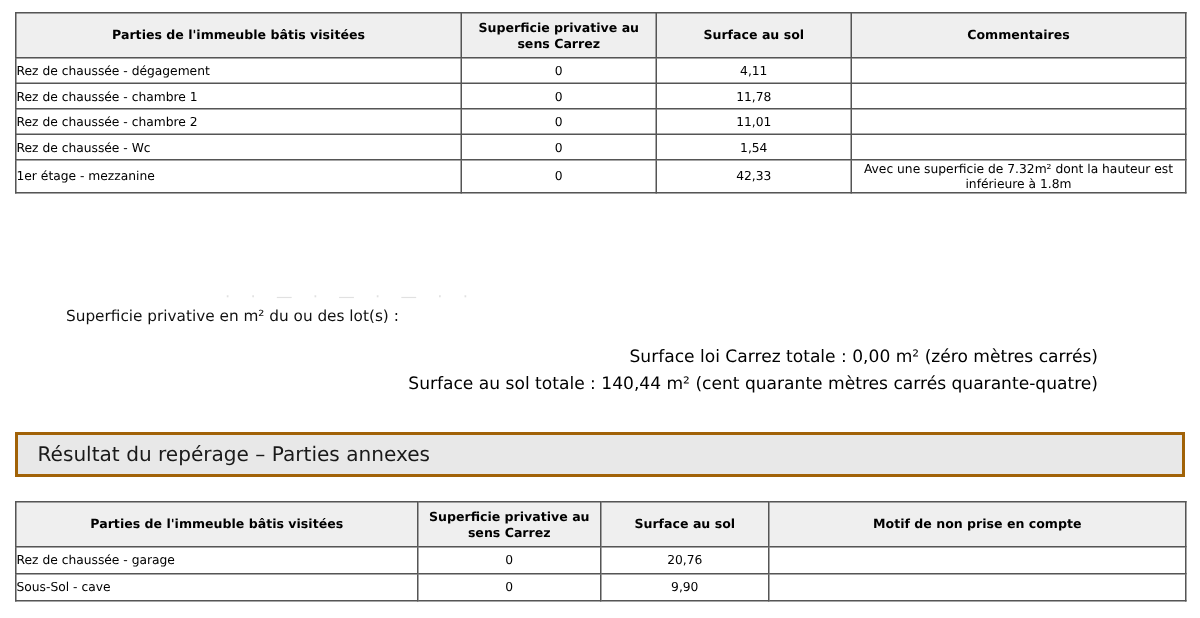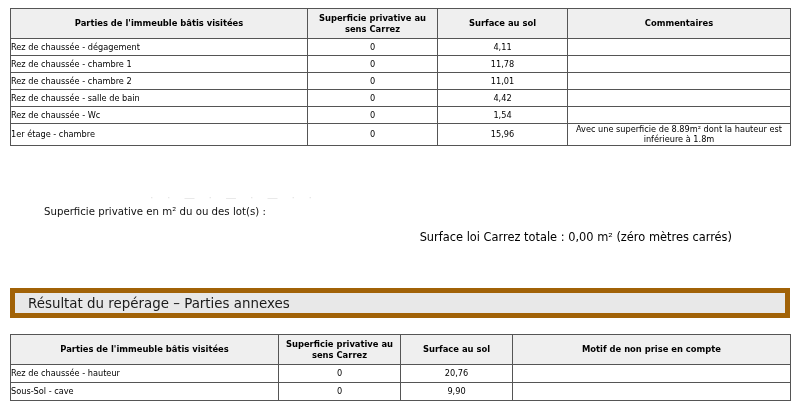--- a/index.html
+++ b/index.html
@@ -93,21 +93,21 @@
 
   
   .section-banner {
     position: absolute;
     left: 10px;
     top: 288px;
     width: 780px;
     height: 30px;
     box-sizing: border-box;
     background: #e8e8e8;
-    border: 5px solid #a16207;
+    border: 2px solid #a16207;
     display: flex;
     align-items: center;
   }
   .section-banner span {
     padding-left: 13px;
     font-size: 13.4px;
     color: #1a1a1a;
   }
 
   
@@ -169,46 +169,41 @@
         <td class="c-num">11,78</td>
         <td class="c-note"></td>
       </tr>
       <tr>
         <td class="c-label">Rez de chaussée - chambre 2</td>
         <td class="c-num">0</td>
         <td class="c-num">11,01</td>
         <td class="c-note"></td>
       </tr>
       <tr>
-        <td class="c-label">Rez de chaussée - salle de bain</td>
-        <td class="c-num">0</td>
-        <td class="c-num">4,42</td>
-        <td class="c-note"></td>
-      </tr>
-      <tr>
         <td class="c-label">Rez de chaussée - Wc</td>
         <td class="c-num">0</td>
         <td class="c-num">1,54</td>
         <td class="c-note"></td>
       </tr>
       <tr>
-        <td class="c-label tall">1er étage - chambre</td>
+        <td class="c-label tall">1er étage - mezzanine</td>
         <td class="c-num tall">0</td>
-        <td class="c-num tall">15,96</td>
-        <td class="c-note tall">Avec une superficie de 8.89m² dont la hauteur est inférieure à 1.8m</td>
+        <td class="c-num tall">42,33</td>
+        <td class="c-note tall">Avec une superficie de 7.32m² dont la hauteur est inférieure à 1.8m</td>
       </tr>
     </tbody>
   </table>
 
   <div class="watermark">· · — · — · — · ·</div>
 
   <div class="mid-block">
     <div class="lot-line">Superficie privative en m² du ou des lot(s) :</div>
     <div class="totals">
       <div>Surface loi Carrez totale : 0,00 m² (zéro mètres carrés)</div>
+      <div>Surface au sol totale : 140,44 m² (cent quarante mètres carrés quarante-quatre)</div>
     </div>
   </div>
 
   <div class="section-banner">
     <span>Résultat du repérage – Parties annexes</span>
   </div>
 
   <table class="carrez" id="table-annexes">
     <colgroup>
       <col style="width:268px">
@@ -219,21 +214,21 @@
     <thead>
       <tr>
         <th>Parties de l'immeuble bâtis visitées</th>
         <th>Superficie privative au sens Carrez</th>
         <th>Surface au sol</th>
         <th>Motif de non prise en compte</th>
       </tr>
     </thead>
     <tbody>
       <tr>
-        <td class="c-label">Rez de chaussée - hauteur</td>
+        <td class="c-label">Rez de chaussée - garage</td>
         <td class="c-num">0</td>
         <td class="c-num">20,76</td>
         <td class="c-note"></td>
       </tr>
       <tr>
         <td class="c-label">Sous-Sol - cave</td>
         <td class="c-num">0</td>
         <td class="c-num">9,90</td>
         <td class="c-note"></td>
       </tr>

